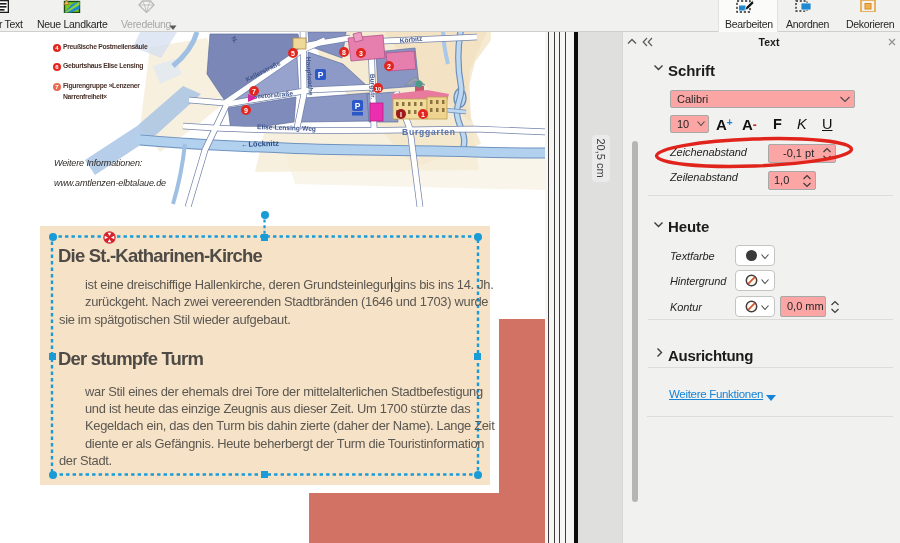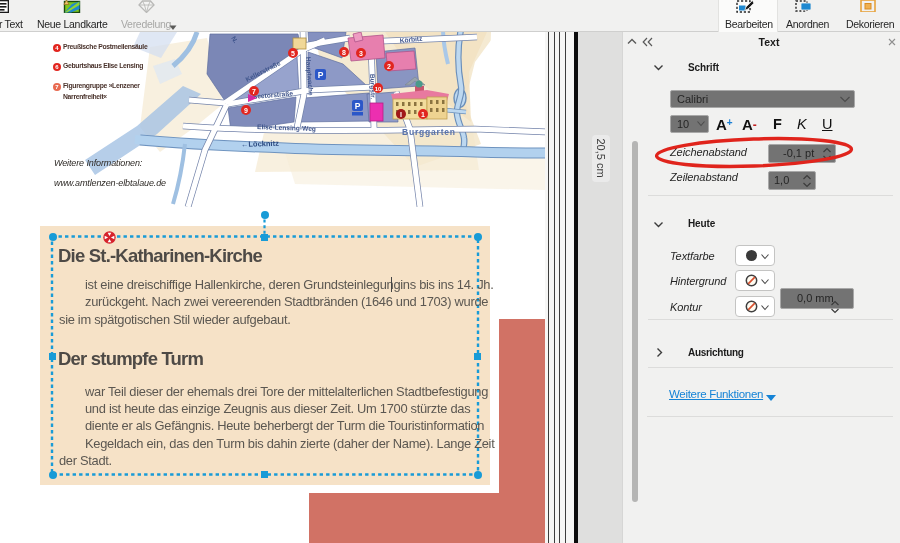--- a/index.html
+++ b/index.html
@@ -36,22 +36,22 @@
   #h1a { left:58px; top:244.5px; width:420px; font-size:18.5px; font-weight:bold; color:#4e4a46; letter-spacing:-0.8px; }
   #h2a { left:58px; top:347.5px; width:420px; font-size:18.5px; font-weight:bold; color:#4e4a46; letter-spacing:-0.8px; }
   .body-par { left:59px; width:411px; font-size:12.9px; color:#5b5751; letter-spacing:-0.3px; }
   .jline { height:17.45px; line-height:17.45px; text-align:justify; white-space:nowrap;padding-left:26px; }
   .jline::after { content:''; display:inline-block; width:100%; }
   .lline { height:17.45px; line-height:17.45px; }
 
   
   #panel { left:622px; top:32px; width:278px; height:511px; background:#f1f1f0; border-left:1px solid #d6d6d5; }
   .plabel { position:absolute; font-size:11px; color:#252525; white-space:nowrap; letter-spacing:-0.1px;font-style:italic; }
-  .phead { position:absolute; font-size:10px; font-weight:bold; color:#1b1b1b; white-space:nowrap; letter-spacing:-0.1px;margin-left:20px; }
-  .pinput { position:absolute; background:#737373; border:1px solid #a8a8a8; border-radius:2px; font-size:11px; color:#252525; }
+  .phead { position:absolute; font-size:15px; font-weight:bold; color:#1b1b1b; white-space:nowrap; letter-spacing:-0.1px; }
+  .pinput { position:absolute; background:#fca5a5; border:1px solid #a8a8a8; border-radius:2px; font-size:11px; color:#252525; }
   .divider { position:absolute; left:648px; width:245px; height:1px; background:#dcdcdb; }
   .pbtn { position:absolute; width:40px; height:21px; background:#ffffff; border:1px solid #c4c4c3; border-radius:4px; }
 </style>
 </head>
 <body>
 
 <div id="toolbar" class="abs"></div>
 <div class="tbtxt" style="left:-1px;">r Text</div>
 <div class="tbtxt" style="left:37px;">Neue Landkarte</div>
 <div class="tbtxt" style="left:121px; color:#a7a7a5;">Veredelung</div>
@@ -270,24 +270,24 @@
 </svg>
 
 <div id="h1a" class="abs">Die St.-Katharinen-Kirche</div>
 <div class="abs body-par" style="top:276px;">
   <div class="jline">ist eine dreischiffige Hallenkirche, deren Grundsteinlegungins bis ins 14. Jh.</div>
   <div class="jline">zurückgeht. Nach zwei vereerenden Stadtbränden (1646 und 1703) wurde</div>
   <div class="lline">sie im spätgotischen Stil wieder aufgebaut.</div>
 </div>
 <div id="h2a" class="abs">Der stumpfe Turm</div>
 <div class="abs body-par" style="top:382.5px;">
-  <div class="jline">war Teil dieser der ehemals drei Tore der mittelalterlichen Stadtbefestigung</div>
+  <div class="jline">war Stil eines der ehemals drei Tore der mittelalterlichen Stadtbefestigung</div>
   <div class="jline">und ist heute das einzige Zeugnis aus dieser Zeit. Um 1700 stürzte das</div>
+  <div class="jline">Kegeldach ein, das den Turm bis dahin zierte (daher der Name). Lange Zeit</div>
   <div class="jline">diente er als Gefängnis. Heute beherbergt der Turm die Touristinformation</div>
-  <div class="jline">Kegeldach ein, das den Turm bis dahin zierte (daher der Name). Lange Zeit</div>
   <div class="lline">der Stadt.</div>
 </div>
 
 <div class="abs" style="left:391px; top:277px; width:1px; height:15px; background:#444;"></div>
 
 <svg class="abs" style="left:262px; top:214px;" width="5" height="24" viewBox="0 0 5 24">
     <line x1="2.5" y1="0" x2="2.5" y2="24" stroke="#189bd7" stroke-width="2.2" stroke-dasharray="3 2.6"></line>
   </svg>
 <div class="handle hdot" style="left:260.5px; top:211px;"></div>
 
@@ -387,21 +387,21 @@
 
 <div class="plabel" style="left:670px; top:301px;">Kontur</div>
 <div class="pbtn" style="left:735px; top:296px;"></div>
 <svg class="abs" style="left:745px; top:300px;" width="13" height="13" viewBox="0 0 13 13">
     <circle cx="6.5" cy="6.5" r="5.2" fill="#fffcf2" stroke="#3f3f3f" stroke-width="1.5"></circle>
     <line x1="3.2" y1="9.8" x2="9.8" y2="3.2" stroke="#d8502e" stroke-width="1.7"></line>
   </svg>
 <svg class="abs" style="left:760px; top:304px;" width="10" height="8" viewBox="0 0 10 8">
     <path d="M1.5 1.5 L5 5.5 L8.5 1.5" fill="none" stroke="#4c4c4c" stroke-width="1.1"></path>
   </svg>
-<div class="pinput" style="left:780px; top:288px; width:74px; height:21px; line-height:19px; padding-left:16px;">0,0 mm</div>
+<div class="pinput" style="left:780px; top:296px; width:46px; height:21px; line-height:19px; padding-left:6px;">0,0 mm</div>
 <svg class="abs" style="left:830px; top:300px;" width="10" height="14" viewBox="0 0 10 14">
     <path d="M1.5 5 L5 1.5 L8.5 5 M1.5 9 L5 12.5 L8.5 9" fill="none" stroke="#3c3c3c" stroke-width="1.2"></path>
   </svg>
 
 <div class="divider" style="top:319px;"></div>
 
 <svg class="abs" style="left:655px; top:347px;" width="9" height="11" viewBox="0 0 9 11">
     <path d="M2.5 1.5 L6.5 5.5 L2.5 9.5" fill="none" stroke="#3c3c3c" stroke-width="1.4"></path>
   </svg>
 <div class="phead" style="left:668px; top:346.5px; letter-spacing:-0.3px;">Ausrichtung</div>

